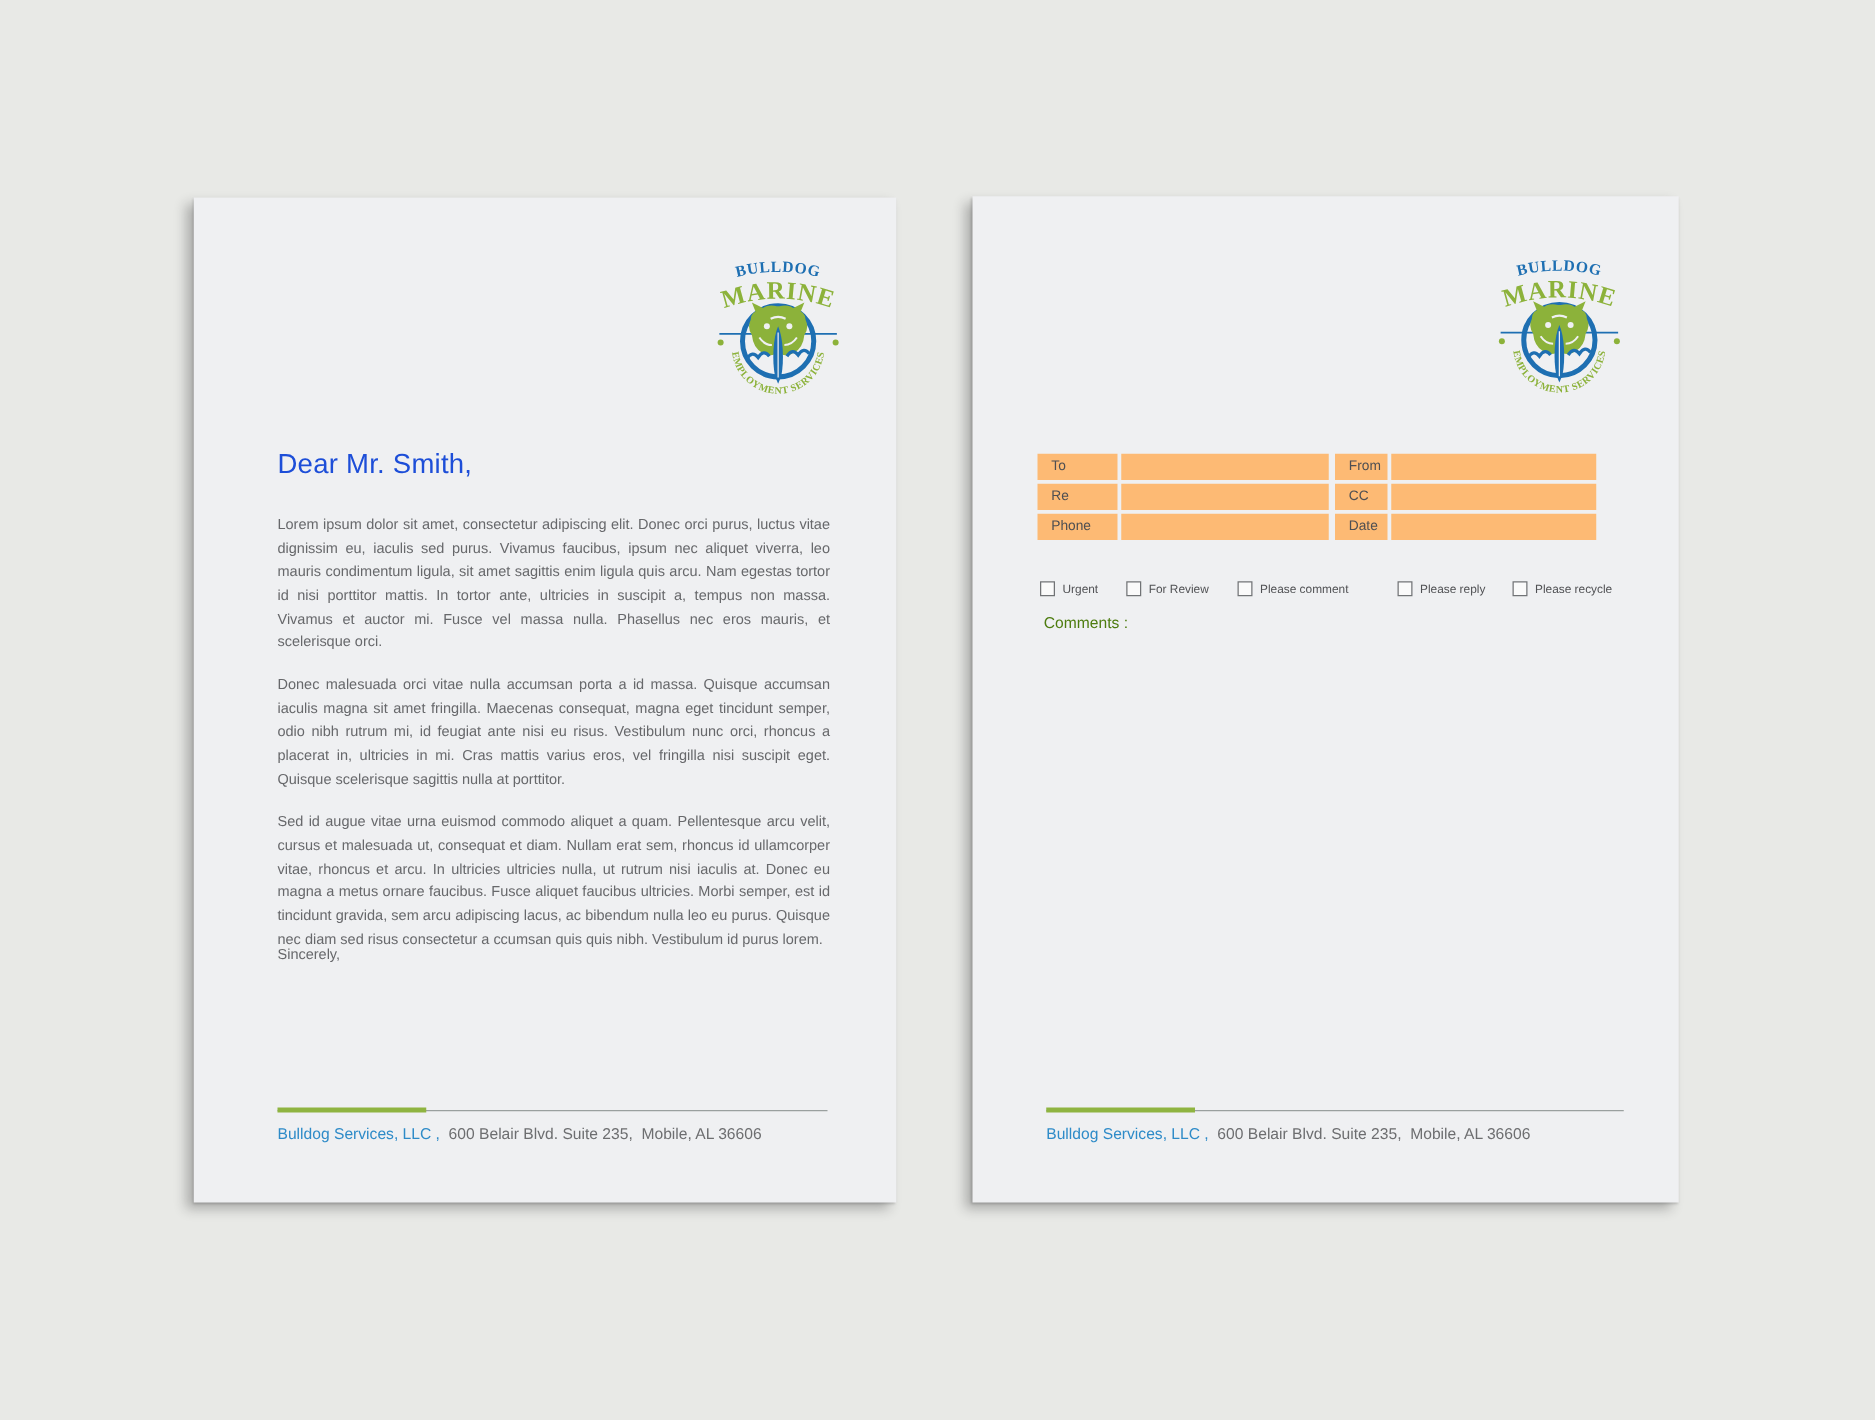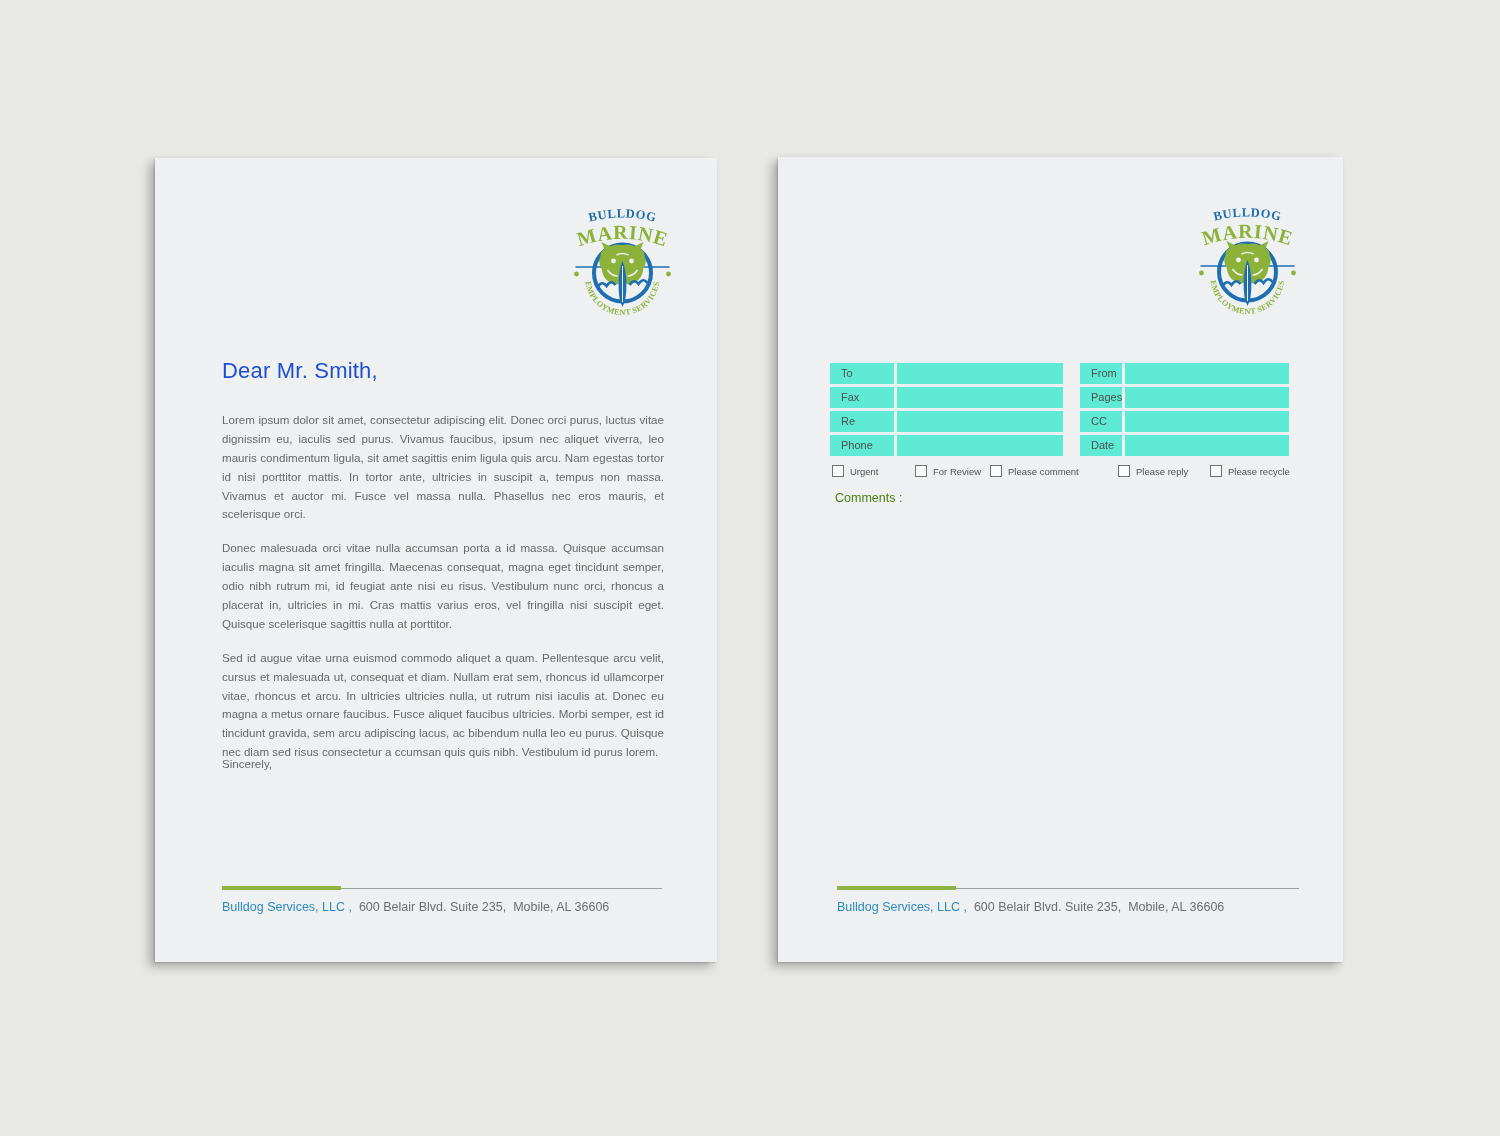--- a/index.html
+++ b/index.html
@@ -36,35 +36,35 @@
   #fax-page    .page-footer { left:59px;  top:729px; width:462px; }
   .footer-rule { position:relative; height:4px; }
   .footer-rule .thin  { position:absolute; left:0; right:0; top:1.5px; height:1px; background:#9aa09f; }
   .footer-rule .green { position:absolute; left:0; top:0; height:4px; width:119px; background:#8fb441; }
   .footer-text { margin-top:10px; font-size:12.5px; color:#6d6e70; white-space:pre; }
   .footer-company { color:#2e8bc8; }
 
   
   .fax-table { position:absolute; left:52px; top:206px; width:466px; }
   .fax-row { display:flex; height:21px; margin-bottom:3px; }
-  .cell { background:#5eead4; height:21px; line-height:21px; font-size:11px; color:#4e4f52; }
+  .cell { background:#fdba74; height:21px; line-height:21px; font-size:11px; color:#4e4f52; }
   .cell.label  { padding-left:11px; box-sizing:border-box; }
   .c-l-label { width:64px;  margin-right:3px; }
   .c-l-value { width:166px; margin-right:5px; }
-  .c-r-label { width:42px;  margin-right:3px;margin-left:12px; }
+  .c-r-label { width:42px;  margin-right:3px; }
   .c-r-value { width:164px; }
 
   .checkbox-row { position:absolute; left:52px; top:308px; width:466px; height:16px; }
   .checkbox-item { position:absolute; top:0; display:flex; align-items:center; }
   .cb {
     width:10px; height:10px; background:#fafafa;
     border:1.4px solid #717376; margin-right:6px;
   }
   .cb-label { font-size:9.5px; color:#505154; }
-  .cb-0 { left:2px; }   .cb-1 { left:85px; }  .cb-2 { left:160px; }
+  .cb-0 { left:2px; }   .cb-1 { left:71px; }  .cb-2 { left:160px; }
   .cb-3 { left:276px;margin-left:12px; } .cb-4 { left:380px; }
 
   .comments-label { position:absolute; left:57px; top:334px; font-size:12.5px; color:#4d7c0f; }
 </style>
 </head>
 <body>
 
 <div class="paper" id="letter-page">
 
   <svg class="logo" viewBox="0 0 100 114">
@@ -163,26 +163,20 @@
   </svg>
 
   <div class="fax-table">
     <div class="fax-row">
       <div class="cell label c-l-label">To</div>
       <div class="cell c-l-value"></div>
       <div class="cell label c-r-label">From</div>
       <div class="cell c-r-value"></div>
     </div>
     <div class="fax-row">
-      <div class="cell label c-l-label">Fax</div>
-      <div class="cell c-l-value"></div>
-      <div class="cell label c-r-label">Pages</div>
-      <div class="cell c-r-value"></div>
-    </div>
-    <div class="fax-row">
       <div class="cell label c-l-label">Re</div>
       <div class="cell c-l-value"></div>
       <div class="cell label c-r-label">CC</div>
       <div class="cell c-r-value"></div>
     </div>
     <div class="fax-row">
       <div class="cell label c-l-label">Phone</div>
       <div class="cell c-l-value"></div>
       <div class="cell label c-r-label">Date</div>
       <div class="cell c-r-value"></div>

